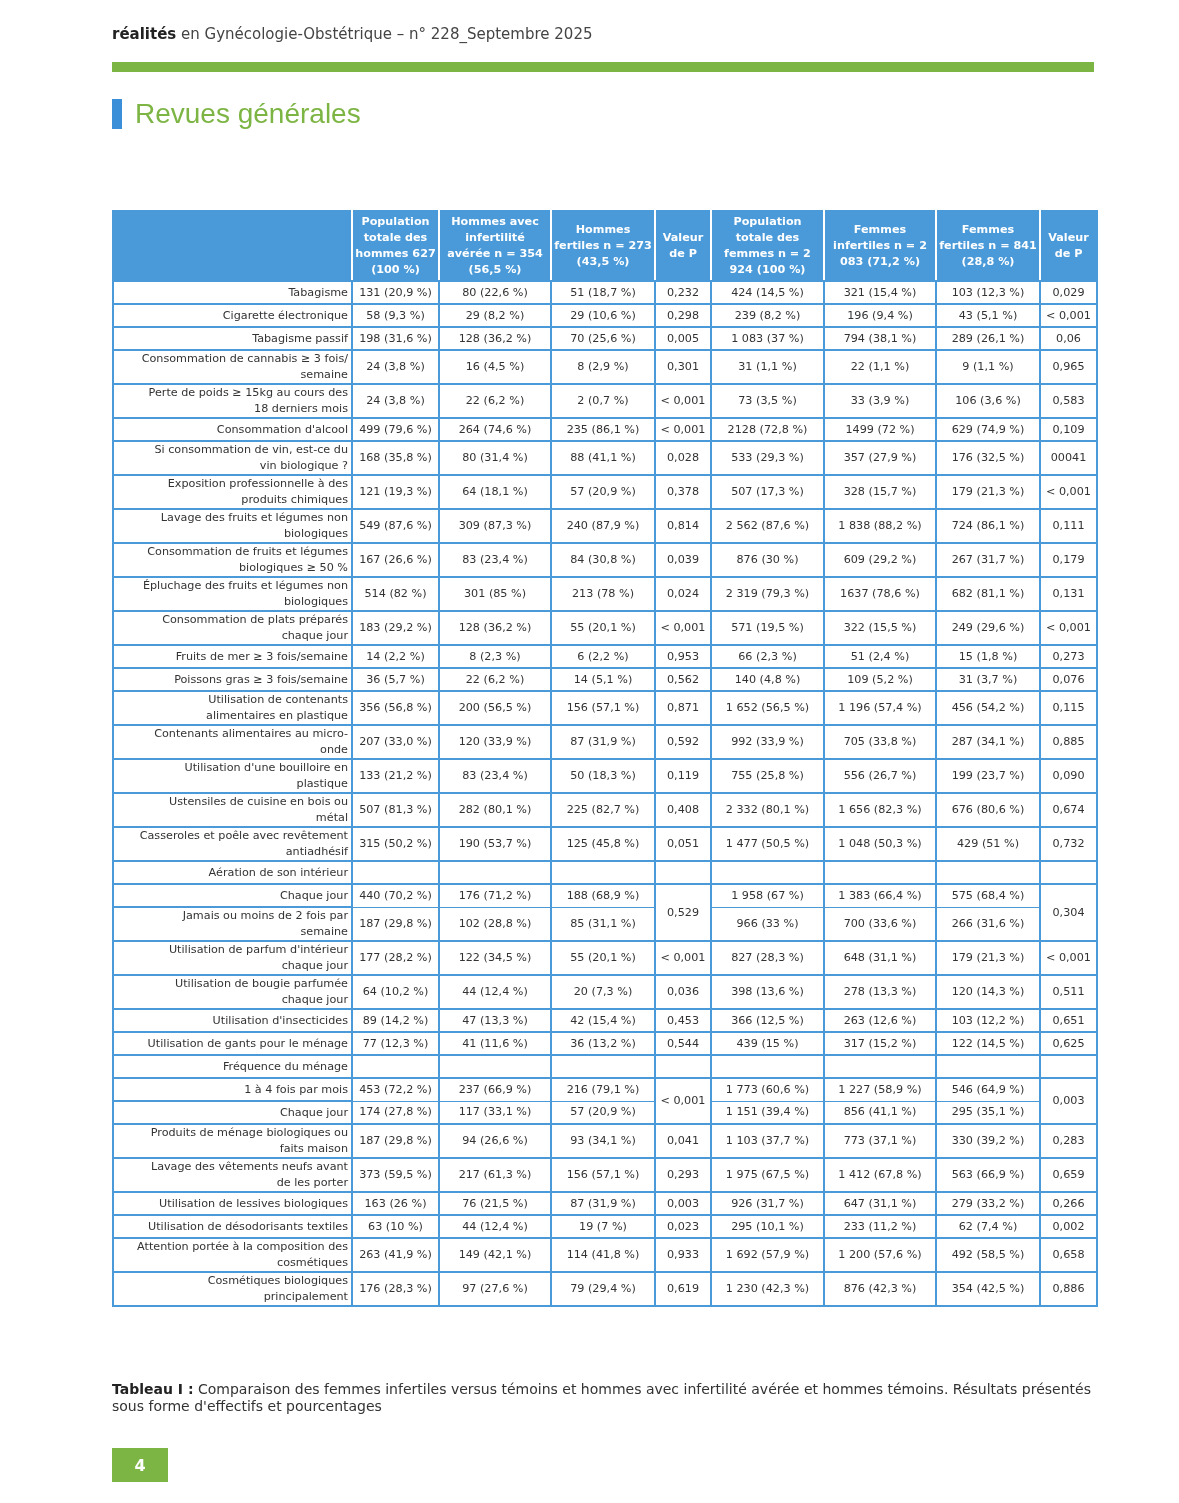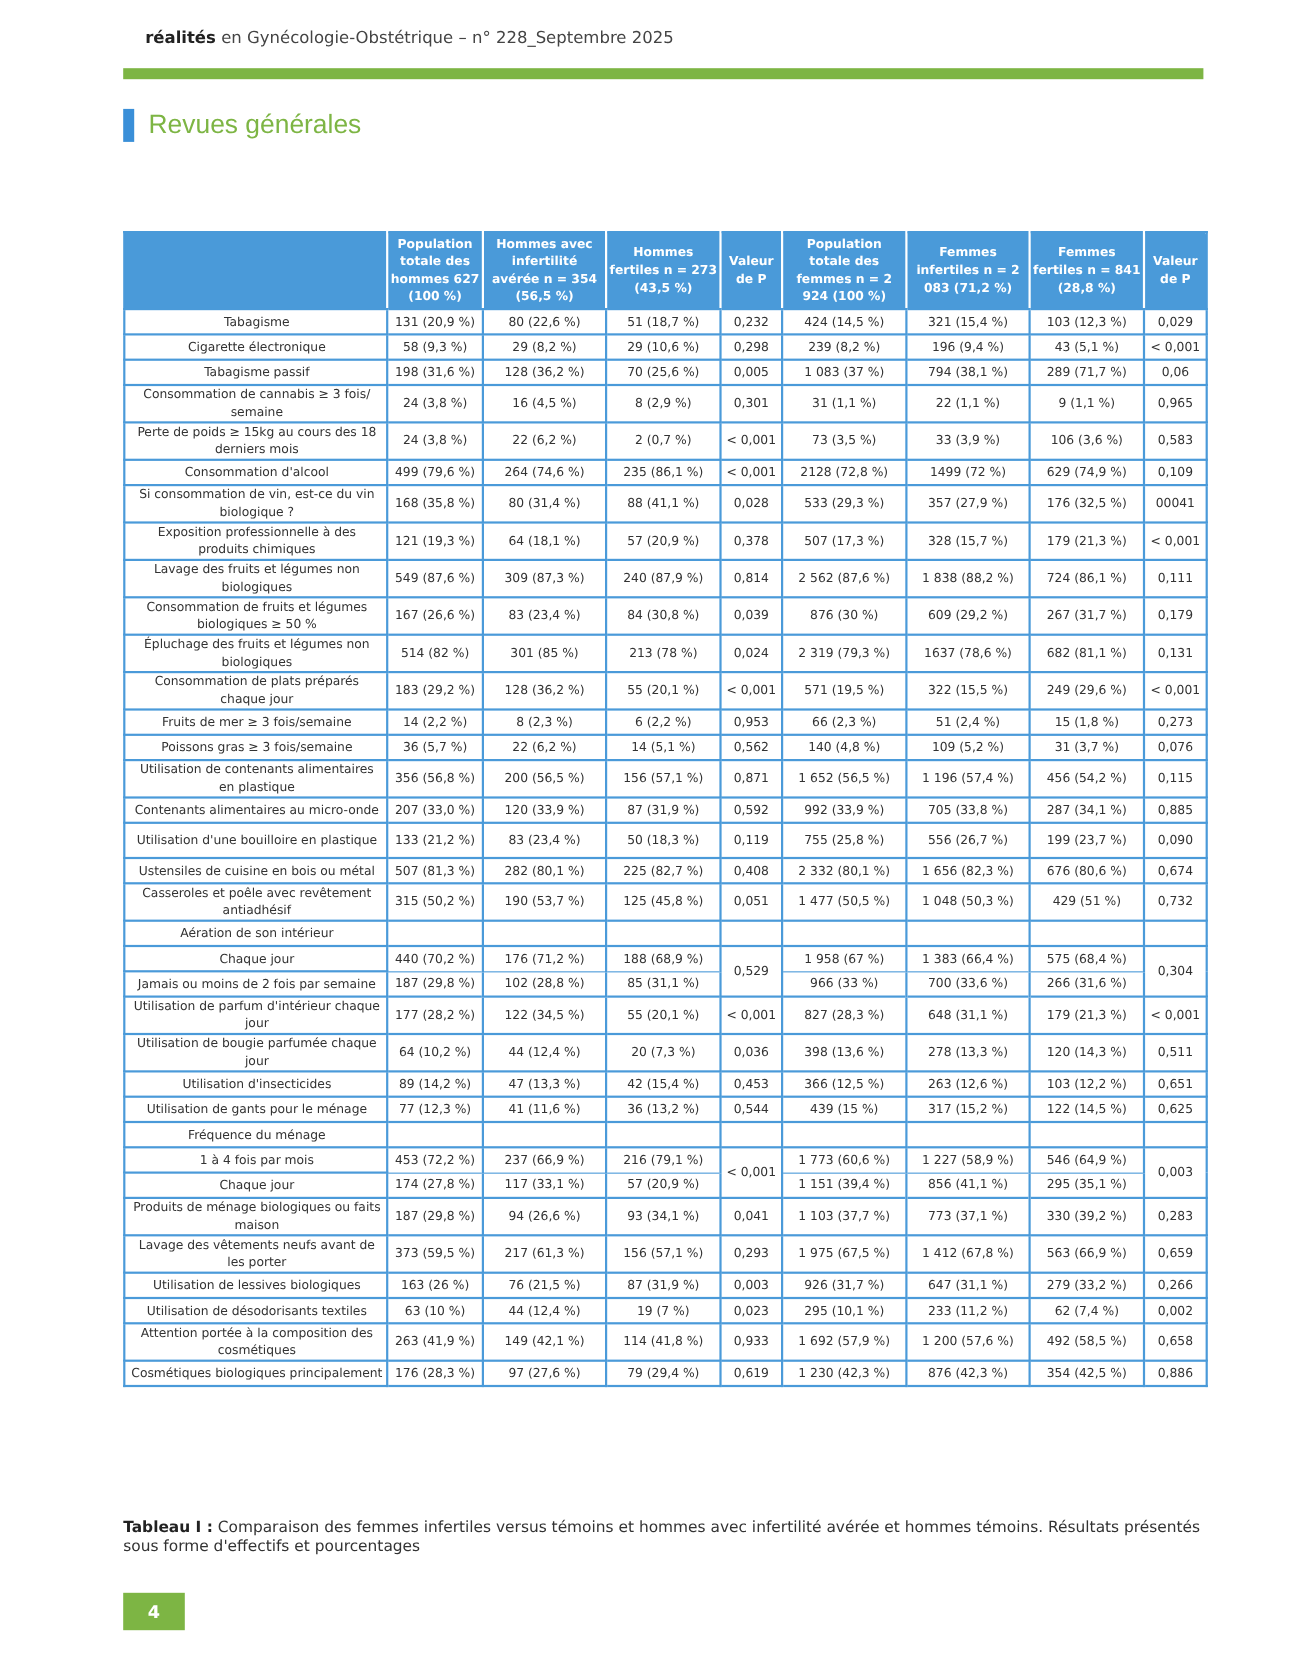--- a/index.html
+++ b/index.html
@@ -1,31 +1,31 @@
 <!DOCTYPE html>
 <html><head>
 <meta charset="utf-8">
 <style>
   html, body { margin: 0; padding: 0; background: #ffffff; }
   body { width: 1179px; height: 1503px; position: relative; font-family: "DejaVu Sans", sans-serif; color: #2b2b2b; overflow: hidden; }
-  .journal-header { position: absolute; left: 112px; top: 25px; font-size: 15px; color: #444; letter-spacing: 0; margin-left: 20px; }
+  .journal-header { position: absolute; left: 112px; top: 25px; font-size: 15px; color: #444; letter-spacing: 0; }
   .journal-header b { color: #222; font-weight: bold; }
   .green-rule { position: absolute; left: 112px; top: 62px; width: 982px; height: 10px; background: #7db544; }
   .section-title { position: absolute; left: 112px; top: 92px; height: 44px; display: flex; align-items: center; }
   .section-title .marker { width: 10px; height: 30px; background: #3a8fd8; margin-right: 13px; }
-  .section-title .text { font-family: "Liberation Sans", sans-serif; font-size: 24px; color: #7db544; font-weight: normal; }
+  .section-title .text { font-family: "Liberation Sans", sans-serif; font-size: 28px; color: #7db544; font-weight: normal; }
 
   table.data { position: absolute; left: 112px; top: 210px; width: 984px; border-collapse: collapse; table-layout: fixed; font-size: 11.2px; }
   table.data th, table.data td { border: 2px solid #4a9ad9; }
   table.data thead th { background: #4a9ad9; color: #ffffff; font-weight: bold; font-size: 11.2px; line-height: 16px; padding: 2px 2px; text-align: center; vertical-align: middle; border-color: #ffffff; border-top-color: #4a9ad9; border-bottom-color: #4a9ad9; }
   table.data thead th:first-child { border-left-color: #4a9ad9; }
   table.data thead th:last-child { border-right-color: #4a9ad9; border-top-right-radius: 4px; }
   table.data thead tr { height: 57px; }
   table.data tbody td { padding: 0 3px; text-align: center; vertical-align: middle; color: #333; line-height: 16px; background: #fff; }
-  table.data tbody td.label { text-align: center; padding-left: 5px; margin-left: 16px; }
+  table.data tbody td.label { text-align: right; padding-left: 22px; margin-left: 16px; }
   table.data tbody tr.r1 { height: 23px; }
   table.data tbody tr.r2 { height: 32px; }
   table.data tbody td.inner { border-top: 1px solid #f9a8d4; border-bottom: 1px solid #4a9ad9; }
 
   .caption { position: absolute; left: 112px; top: 1381px; width: 985px; font-size: 14px; line-height: 17px; color: #333; }
   .caption b { font-weight: bold; color: #222; }
   .page-number { position: absolute; left: 112px; top: 1448px; width: 56px; height: 34px; background: #7db544; color: #fff; font-weight: bold; font-size: 16px; display: flex; align-items: center; justify-content: center; }
 </style>
 </head>
 <body>
@@ -86,21 +86,21 @@
         <td>&lt; 0,001</td>
       </tr>
       <tr class="r1">
         <td class="label">Tabagisme passif</td>
         <td>198 (31,6 %)</td>
         <td>128 (36,2 %)</td>
         <td>70 (25,6 %)</td>
         <td>0,005</td>
         <td>1 083 (37 %)</td>
         <td>794 (38,1 %)</td>
-        <td>289 (71,7 %)</td>
+        <td>289 (26,1 %)</td>
         <td>0,06</td>
       </tr>
       <tr class="r2">
         <td class="label">Consommation de cannabis ≥ 3 fois/ semaine</td>
         <td>24 (3,8 %)</td>
         <td>16 (4,5 %)</td>
         <td>8 (2,9 %)</td>
         <td>0,301</td>
         <td>31 (1,1 %)</td>
         <td>22 (1,1 %)</td>

